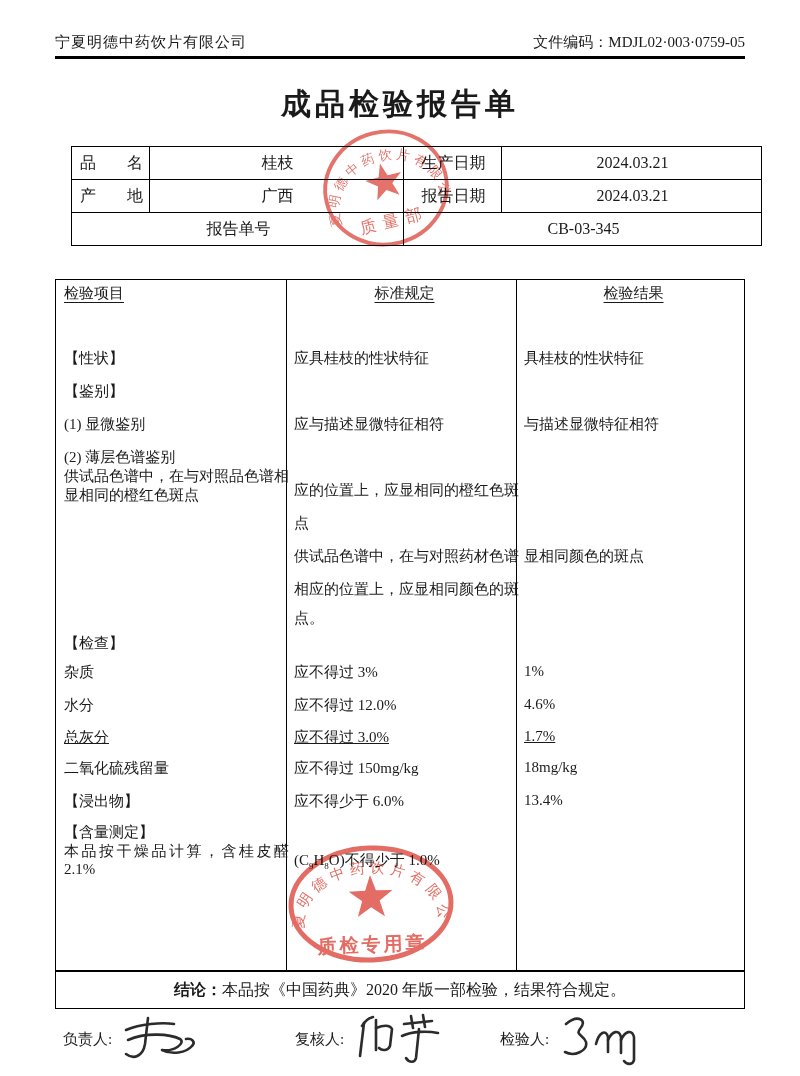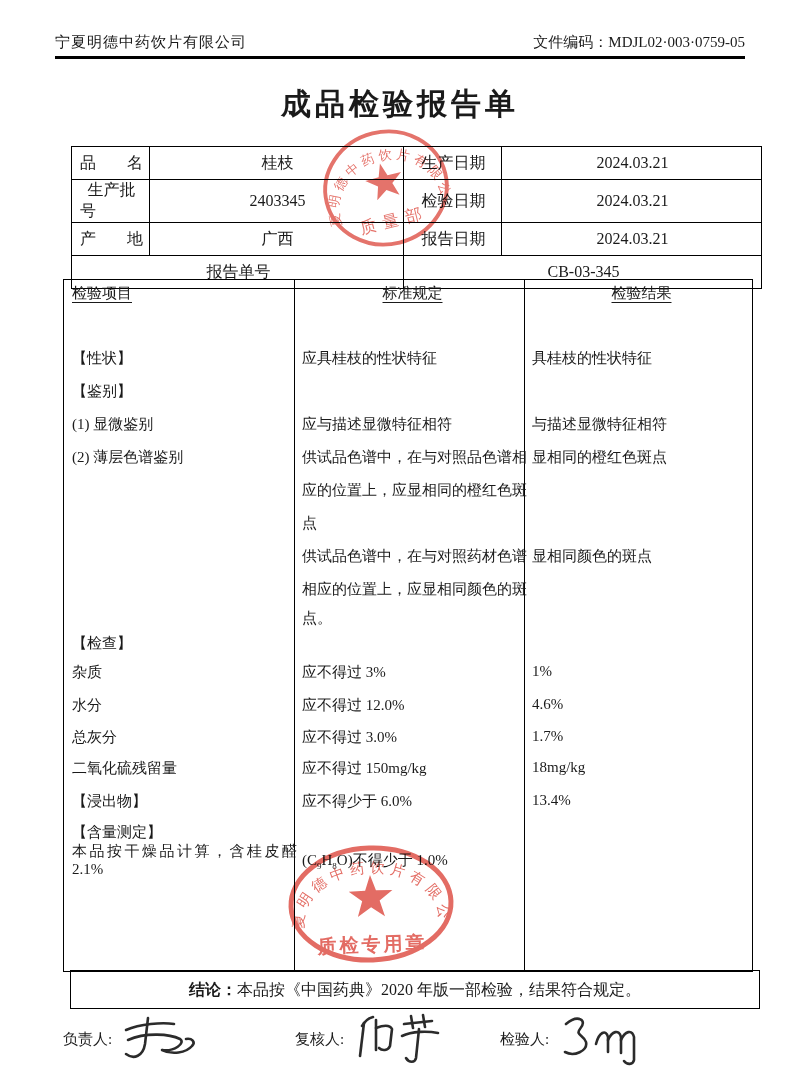--- a/index.html
+++ b/index.html
@@ -11,34 +11,34 @@
   
   .co-name{left:55px;top:33px;font-size:15px;letter-spacing:1px;}
   .doc-code{right:55px;top:33px;font-size:15px;}
   .head-rule{left:55px;top:56px;width:690px;height:3px;background:#000;}
   .title{left:0;top:84px;width:800px;text-align:center;font-size:30px;font-weight:bold;letter-spacing:4px;}
   
   table.info{left:55px;top:146px;width:690px;border-collapse:collapse;table-layout:fixed;font-size:16px;margin-left:16px;}
   table.info td{border:1px solid #000;height:32px;padding:0 6px 0 8px;vertical-align:middle;overflow:hidden;text-align:center;}
   td.just{text-align:justify;text-align-last:justify;}
   
-  .ins-table{left:55px;top:279px;width:688px;height:691px;border:1px solid #000;background:transparent;margin-left:8px;}
+  .ins-table{left:55px;top:279px;width:688px;height:691px;border:1px solid #000;background:transparent;}
   .v-line{position:absolute;top:0;bottom:0;width:1px;background:#000;}
   .ins-row{position:absolute;left:0;width:688px;height:30px;display:flex;font-size:15px;white-space:nowrap;}
   .ins-cell{overflow:visible;}
   .c1{width:230px;padding-left:8px;box-sizing:border-box;}
   .c2{width:230px;padding-left:8px;box-sizing:border-box;}
   .c3{width:228px;padding-left:8px;box-sizing:border-box;}
   .hdr .c1{padding-left:8px;text-align:left;}
   .hdr .c2,.hdr .c3{text-align:center;padding-left:7px;}
   .ul{text-decoration:underline;text-underline-offset:4px;}
   .spread{letter-spacing:2.5px;}
   sub{font-size:9px;}
   
-  .conclusion{left:70px;top:970px;width:688px;height:37px;border:1px solid #000;
+  .conclusion{left:55px;top:970px;width:688px;height:37px;border:1px solid #000;
     text-align:center;line-height:37px;font-size:16px;}
   .conclusion b{font-weight:bold;}
   
   .sign-row{left:0;top:1012px;width:684px;height:60px;}
   .sig-label{position:absolute;top:18px;font-size:15px;}
   .sig-svg{position:absolute;top:0;}
   .sig-svg path{fill:none;stroke:#2b2b2b;stroke-width:2.6;stroke-linecap:round;stroke-linejoin:round;}
   
   .stamp{pointer-events:none;mix-blend-mode:multiply;}
   .stamp svg text{font-family:"Liberation Sans","DejaVu Sans",sans-serif;}
@@ -61,26 +61,20 @@
       <col style="width:260px">
     </colgroup>
   <tbody>
       <tr>
     <td class="just">品名</td>
     <td>桂枝</td>
     <td>生产日期</td>
     <td>2024.03.21</td>
   </tr>
   <tr>
-    <td class="just">生产批号</td>
-    <td>2403345</td>
-    <td>检验日期</td>
-    <td>2024.03.21</td>
-  </tr>
-  <tr>
     <td class="just">产地</td>
     <td>广西</td>
     <td>报告日期</td>
     <td>2024.03.21</td>
   </tr>
   <tr>
     <td colspan="2">报告单号</td>
     <td colspan="2">CB-03-345</td>
   </tr>
 </tbody>
@@ -103,21 +97,21 @@
       <div class="ins-row" style="top: 102px;">
         <div class="ins-cell c1">【鉴别】</div>
         <div class="ins-cell c2"></div>
         <div class="ins-cell c3"></div>
       </div>
       <div class="ins-row" style="top: 135px;">
         <div class="ins-cell c1">(1) 显微鉴别</div>
         <div class="ins-cell c2">应与描述显微特征相符</div>
         <div class="ins-cell c3">与描述显微特征相符</div>
       </div>
-      <div class="ins-row" style="top: 168px;">
+      <div class="ins-row" style="top: 168px; flex-direction: column;">
         <div class="ins-cell c1">(2) 薄层色谱鉴别</div>
         <div class="ins-cell c2">供试品色谱中，在与对照品色谱相</div>
         <div class="ins-cell c3">显相同的橙红色斑点</div>
       </div>
       <div class="ins-row" style="top: 201px;">
         <div class="ins-cell c1"></div>
         <div class="ins-cell c2">应的位置上，应显相同的橙红色斑</div>
         <div class="ins-cell c3"></div>
       </div>
       <div class="ins-row" style="top: 234px;">
@@ -148,21 +142,21 @@
       <div class="ins-row" style="top: 383px;">
         <div class="ins-cell c1">杂质</div>
         <div class="ins-cell c2">应不得过 3%</div>
         <div class="ins-cell c3">1%</div>
       </div>
       <div class="ins-row" style="top: 416px;">
         <div class="ins-cell c1">水分</div>
         <div class="ins-cell c2">应不得过 12.0%</div>
         <div class="ins-cell c3">4.6%</div>
       </div>
-      <div class="ins-row" style="top: 448px;">
+      <div class="ins-row" style="top: 448px; text-decoration: underline;">
         <div class="ins-cell c1">总灰分</div>
         <div class="ins-cell c2">应不得过 3.0%</div>
         <div class="ins-cell c3">1.7%</div>
       </div>
       <div class="ins-row" style="top: 479px;">
         <div class="ins-cell c1">二氧化硫残留量</div>
         <div class="ins-cell c2">应不得过 150mg/kg</div>
         <div class="ins-cell c3">18mg/kg</div>
       </div>
       <div class="ins-row" style="top: 512px;">

